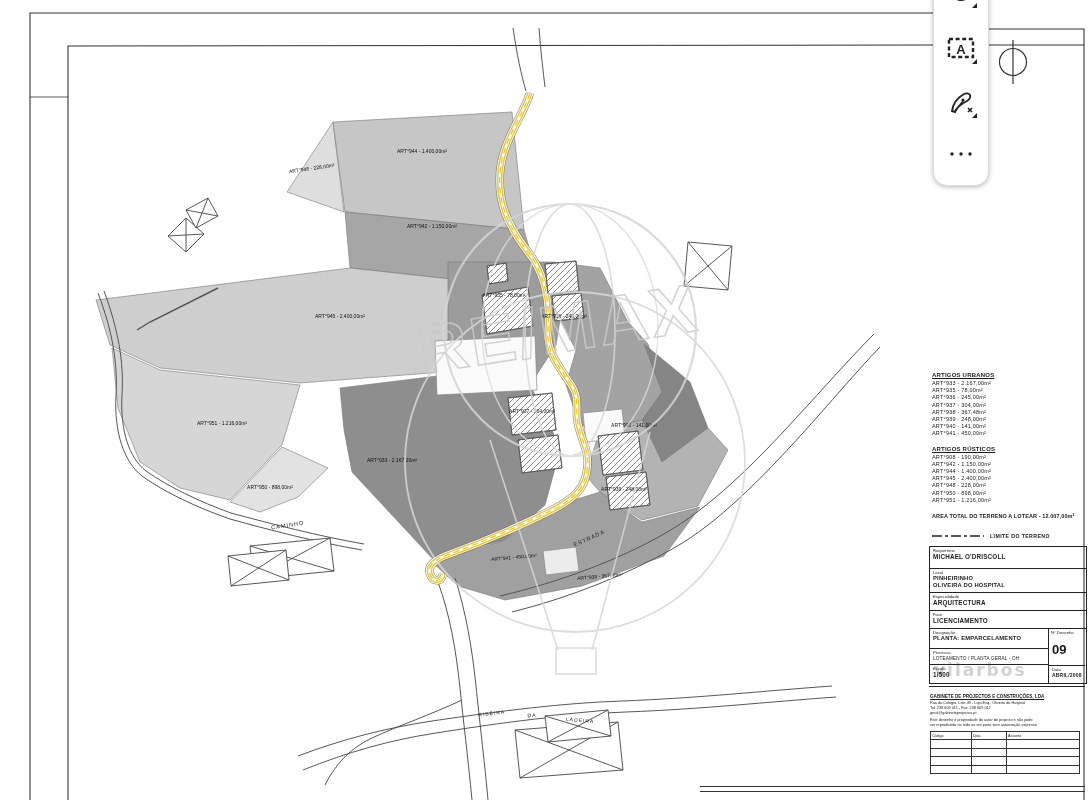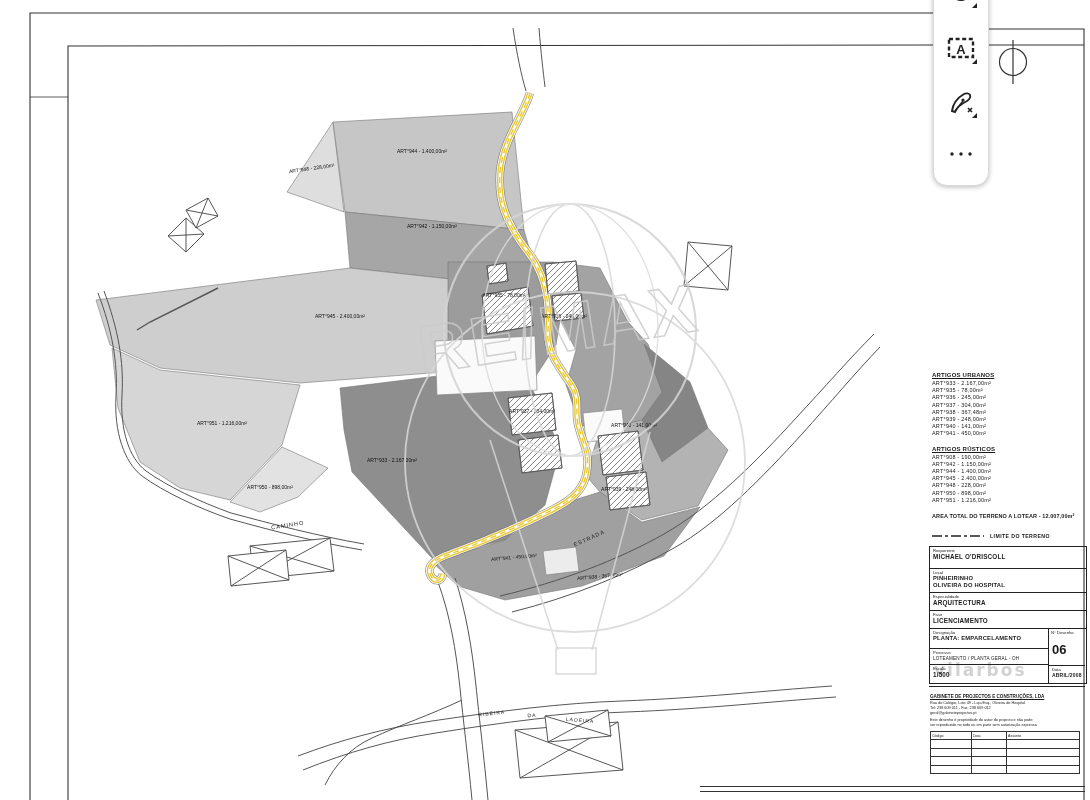--- a/index.html
+++ b/index.html
@@ -320,21 +320,21 @@
   <div class="tbrow" style="top:102px;height:16px;width:118px;">
     <div class="tblabel">Processo</div>
     <div class="tbvalue" style="font-size:4.6px;font-weight:normal;">LOTEAMENTO / PLANTA GERAL - OH</div>
   </div>
   <div class="tbrow" style="top:118px;height:18px;width:118px;border-bottom:none;">
     <div class="tblabel">Escala</div>
     <div class="tbvalue">1/500</div>
   </div>
   <div id="tb-rightcol">
     <div class="tblabel" style="padding:1px 0 0 2px;">N° Desenho</div>
-    <div id="tb-num">06</div>
+    <div id="tb-num">09</div>
     <div id="tb-datacell">
       <div class="tblabel">Data</div>
       <div class="tbvalue" style="font-size:5px;">ABRIL/2008</div>
     </div>
   </div>
 </div>
 <div id="tb-bottom2"></div>
 
 <div id="firm-watermark">vilarbos</div>
 

